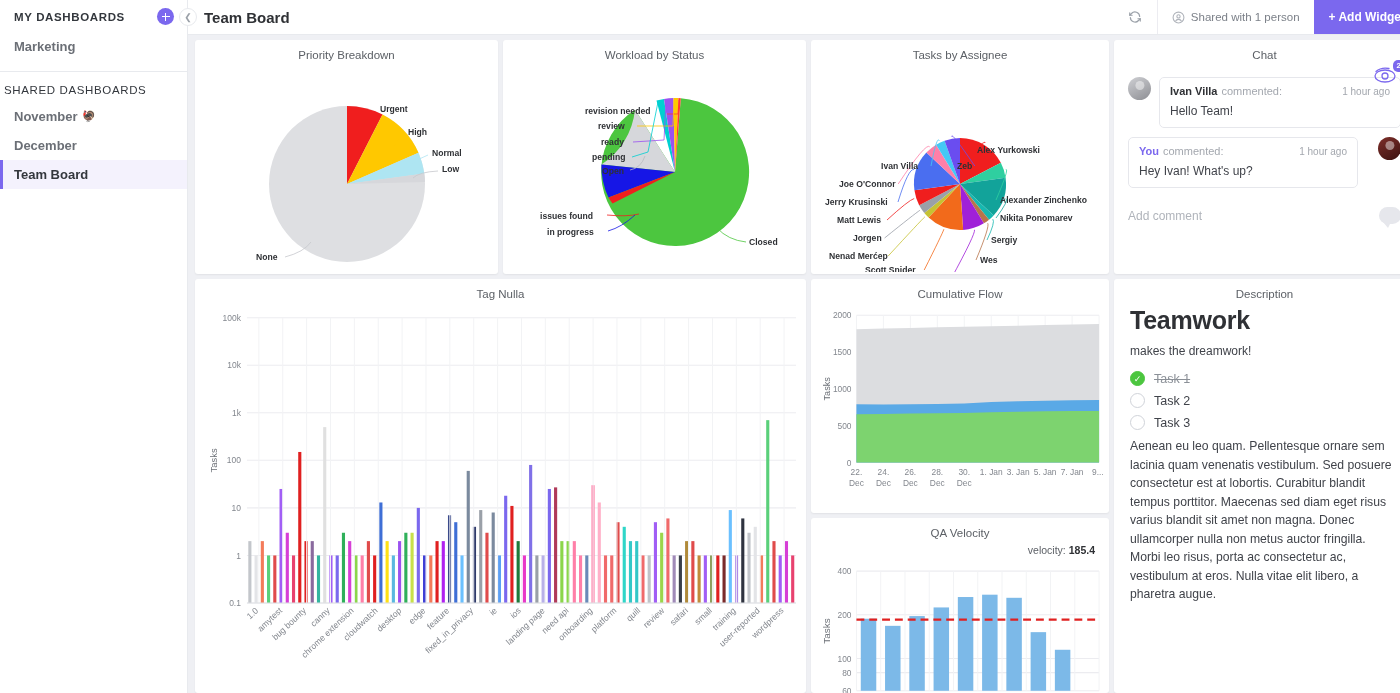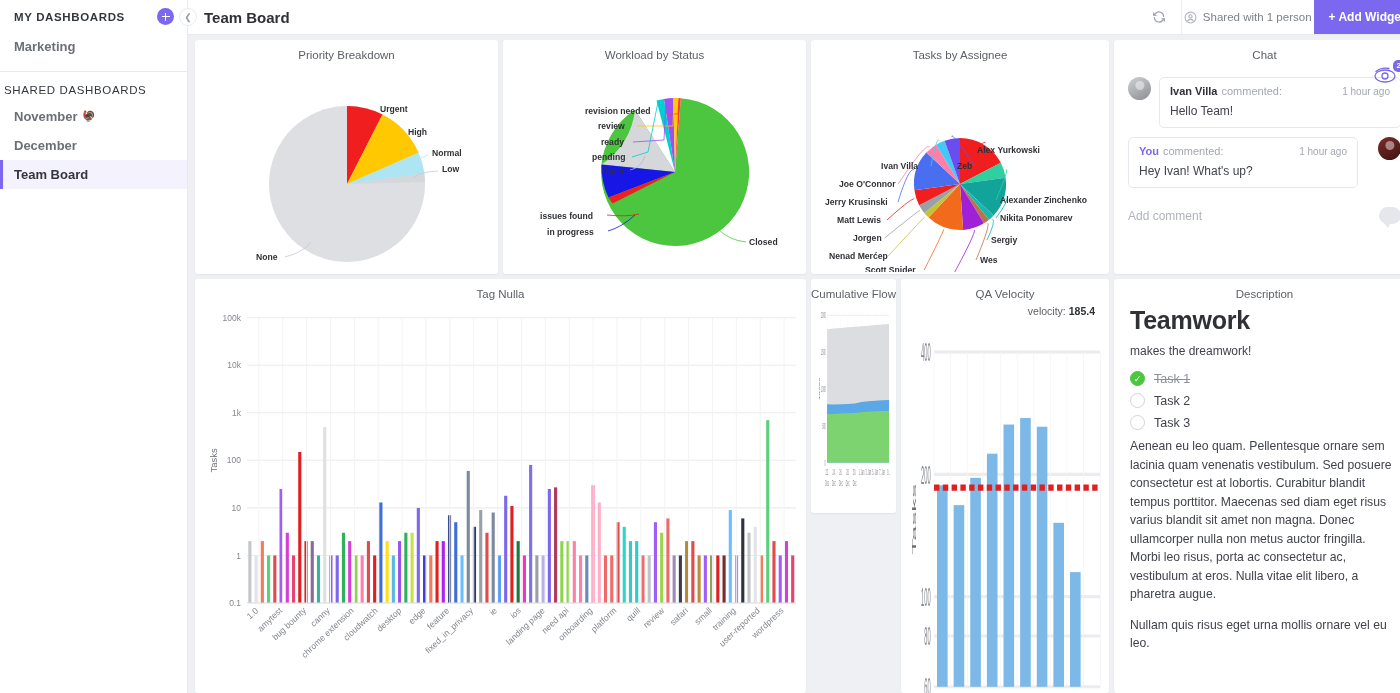--- a/index.html
+++ b/index.html
@@ -72,21 +72,21 @@
     font-size: 9px; color: #9aa0a8; cursor: pointer; z-index: 5;
   }
   .page-title { font-size: 15px; font-weight: 700; color: #2f3135; margin-left: 16px; }
   .topbar-right { margin-left: auto; display: flex; align-items: center; height: 100%; }
   .refresh-btn {
     width: 44px; height: 100%; display: flex; align-items: center; justify-content: center;
     color: #9aa0a8; cursor: pointer;
   }
   .shared-btn {
     display: flex; align-items: center; gap: 6px; height: 100%;
-    padding: 0 2px; font-size: 11.5px; color: #7c8189; cursor: pointer;
+    padding: 0 14px; font-size: 11.5px; color: #7c8189; cursor: pointer;
     border-left: 1px solid #ececf1;
   }
   .add-widget {
     background: #7b68ee; color: #fff; font-size: 12px; font-weight: 700;
     height: 100%; display: flex; align-items: center; padding: 0 15px; cursor: pointer;
   }
 
   
   .grid {
     flex: 1; padding: 5px 5px 0 7px;
@@ -99,21 +99,21 @@
   .card {
     background: #fff; border-radius: 3px;
     box-shadow: 0 1px 2px rgba(0,0,0,.06);
     position: relative; overflow: hidden;
   }
   .card-title {
     text-align: center; font-size: 11.5px; color: #5c6066;
     padding-top: 9px; font-weight: 400;
   }
   .col-left-bottom { grid-column: 1 / span 2; grid-row: 2; }
-  .col-mid-bottom { grid-column: 3; grid-row: 2; display: flex; flex-direction: row; gap: 5px; }
+  .col-mid-bottom { grid-column: 3; grid-row: 2; display: flex; flex-direction: column; gap: 5px; }
   .col-right { grid-column: 4; grid-row: 1 / span 2; display: flex; flex-direction: column; gap: 5px; }
   .chat-card { height: 234px; min-height: 234px; }
   .desc-card { flex: 1; overflow: hidden; }
   .cf-card { height: 234px; min-height: 234px; }
   .qa-card { flex: 1; min-height: 0; }
 
   
   .watchers {
     position: absolute; right: 16px; top: 26px; cursor: pointer;
   }
@@ -407,21 +407,20 @@
             </div>
             <div class="todo">
               <span class="box"></span>
               <span class="lbl">Task 2</span>
             </div>
             <div class="todo">
               <span class="box"></span>
               <span class="lbl">Task 3</span>
             </div>
             <p class="desc-p">Aenean eu leo quam. Pellentesque ornare sem lacinia quam venenatis vestibulum. Sed posuere consectetur est at lobortis. Curabitur blandit tempus porttitor. Maecenas sed diam eget risus varius blandit sit amet non magna. Donec ullamcorper nulla non metus auctor fringilla. Morbi leo risus, porta ac consectetur ac, vestibulum at eros. Nulla vitae elit libero, a pharetra augue.</p>
-            <p class="desc-p">Nullam quis risus eget urna mollis ornare vel eu leo.</p>
           </div>
         </div>
       </div>
 
       <div class="card col-left-bottom">
         <div class="card-title">Tag Nulla</div>
         <div class="chart-wrap" style="inset:24px 6px 4px 6px;">
           <svg viewBox="0 0 600 368" width="100%" height="100%" preserveAspectRatio="none" id="tagusage-svg">
               <line x1="46" y1="14" x2="596" y2="14" stroke="#ececf0" stroke-width="1"></line>
               <text x="40" y="17" class="ax-lbl" text-anchor="end">100k</text>

